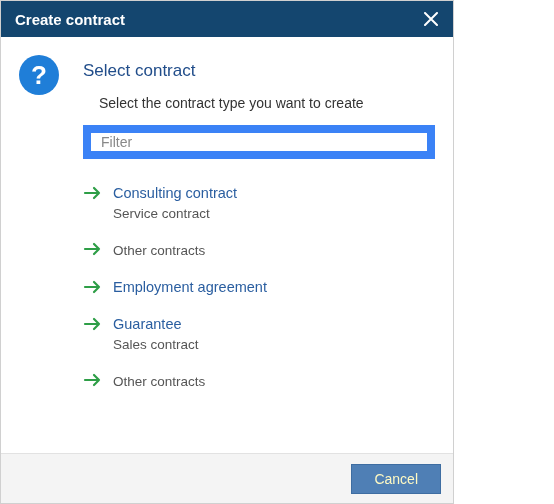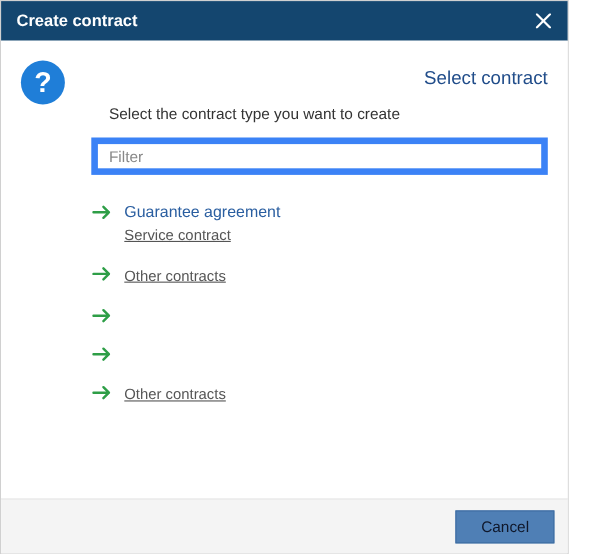--- a/index.html
+++ b/index.html
@@ -6,21 +6,21 @@
   html, body {
     margin: 0; padding: 0;
     width: 554px; height: 504px;
     font-family: "Segoe UI", Arial, sans-serif;
     font-size: 14px;
     color: #333;
     background: #fff;
     overflow: hidden;
   }
   .dialog {
-    width: 517px; height: 504px;
+    width: 454px; height: 504px;
     display: flex; flex-direction: column;
     border: 1px solid #d0d0d0;
   }
   .titlebar {
     background: #14466f;
     color: #fff;
     height: 36px;
     display: flex; align-items: center;
     padding: 0 10px 0 14px;
     flex: 0 0 auto;
@@ -68,31 +68,30 @@
   }
   .main-col {
     margin-left: 24px;
     flex: 1 1 auto;
     min-width: 0;
   }
   .heading {
     color: #214d8a;
     font-size: 17px;
     margin: 6px 0 14px 0;
-    text-align: right;
   }
   .subheading {
     color: #333;
     font-size: 14px;
     margin: 0 0 14px 16px;
   }
   .filter-input {
     width: 100%;
     height: 34px;
-    border: 6px solid #3b82f6;
+    border: 8px solid #3b82f6;
     padding: 4px 10px;
     font-size: 14px;
     color: #333;
     outline: none;
   }
   .filter-input::placeholder { color: #888; }
   .list {
     margin-top: 16px;
   }
   .item {
@@ -115,34 +114,33 @@
   .item .name {
     color: #2a5ea0;
     font-size: 14.5px;
     line-height: 1.3;
   }
   .item .cat {
     color: #555;
     font-size: 13.5px;
     margin-top: 2px;
     line-height: 1.3;
-    text-decoration: underline;
   } 
   .footer {
     flex: 0 0 auto;
     height: 50px;
     border-top: 1px solid #e2e2e2;
     background: #f4f4f4;
     display: flex; align-items: center; justify-content: flex-end;
     padding: 0 12px;
   }
   .btn-cancel {
     background: #4f7fb5;
     border: 1px solid #3e6da1;
-    color: #0f172a;
+    color: #fef9c3;
     font-size: 14px;
     height: 30px;
     padding: 0 22px;
     cursor: pointer;
   }
 </style>
 </head>
 <body>
 
 <div class="dialog">
@@ -170,21 +168,21 @@
           <input class="filter-input" type="text" placeholder="Filter" style="">
           <div class="list">
 
             <div class="item">
               <span class="arrow">
                 <svg width="20" height="16" viewBox="0 0 20 16">
                     <path d="M2 8 H16 M11 3 L16 8 L11 13" stroke="#2e9e47" stroke-width="2.2" fill="none" stroke-linecap="round" stroke-linejoin="round"></path>
                   </svg>
               </span>
               <span class="texts">
-                <div class="name">Guarantee agreement</div>
+                <div class="name">Consulting contract</div>
                 <div class="cat">Service contract</div>
               </span>
             </div>
 
             <div class="item">
               <span class="arrow">
                 <svg width="20" height="16" viewBox="0 0 20 16">
                     <path d="M2 8 H16 M11 3 L16 8 L11 13" stroke="#2e9e47" stroke-width="2.2" fill="none" stroke-linecap="round" stroke-linejoin="round"></path>
                   </svg>
               </span>
@@ -193,28 +191,33 @@
               </span>
             </div>
 
             <div class="item">
               <span class="arrow">
                 <svg width="20" height="16" viewBox="0 0 20 16">
                     <path d="M2 8 H16 M11 3 L16 8 L11 13" stroke="#2e9e47" stroke-width="2.2" fill="none" stroke-linecap="round" stroke-linejoin="round"></path>
                   </svg>
               </span>
               <span class="texts">
-              </span>
-            </div>
-
-            <div class="item">
-              <span class="arrow">
-                <svg width="20" height="16" viewBox="0 0 20 16">
-                    <path d="M2 8 H16 M11 3 L16 8 L11 13" stroke="#2e9e47" stroke-width="2.2" fill="none" stroke-linecap="round" stroke-linejoin="round"></path>
-                  </svg>
+                <div class="name">Employment agreement</div>
+              </span>
+            </div>
+
+            <div class="item">
+              <span class="arrow">
+                <svg width="20" height="16" viewBox="0 0 20 16">
+                    <path d="M2 8 H16 M11 3 L16 8 L11 13" stroke="#2e9e47" stroke-width="2.2" fill="none" stroke-linecap="round" stroke-linejoin="round"></path>
+                  </svg>
+              </span>
+              <span class="texts">
+                <div class="name">Guarantee</div>
+                <div class="cat">Sales contract</div>
               </span>
             </div>
 
             <div class="item">
               <span class="arrow">
                 <svg width="20" height="16" viewBox="0 0 20 16">
                     <path d="M2 8 H16 M11 3 L16 8 L11 13" stroke="#2e9e47" stroke-width="2.2" fill="none" stroke-linecap="round" stroke-linejoin="round"></path>
                   </svg>
               </span>
               <span class="texts">

